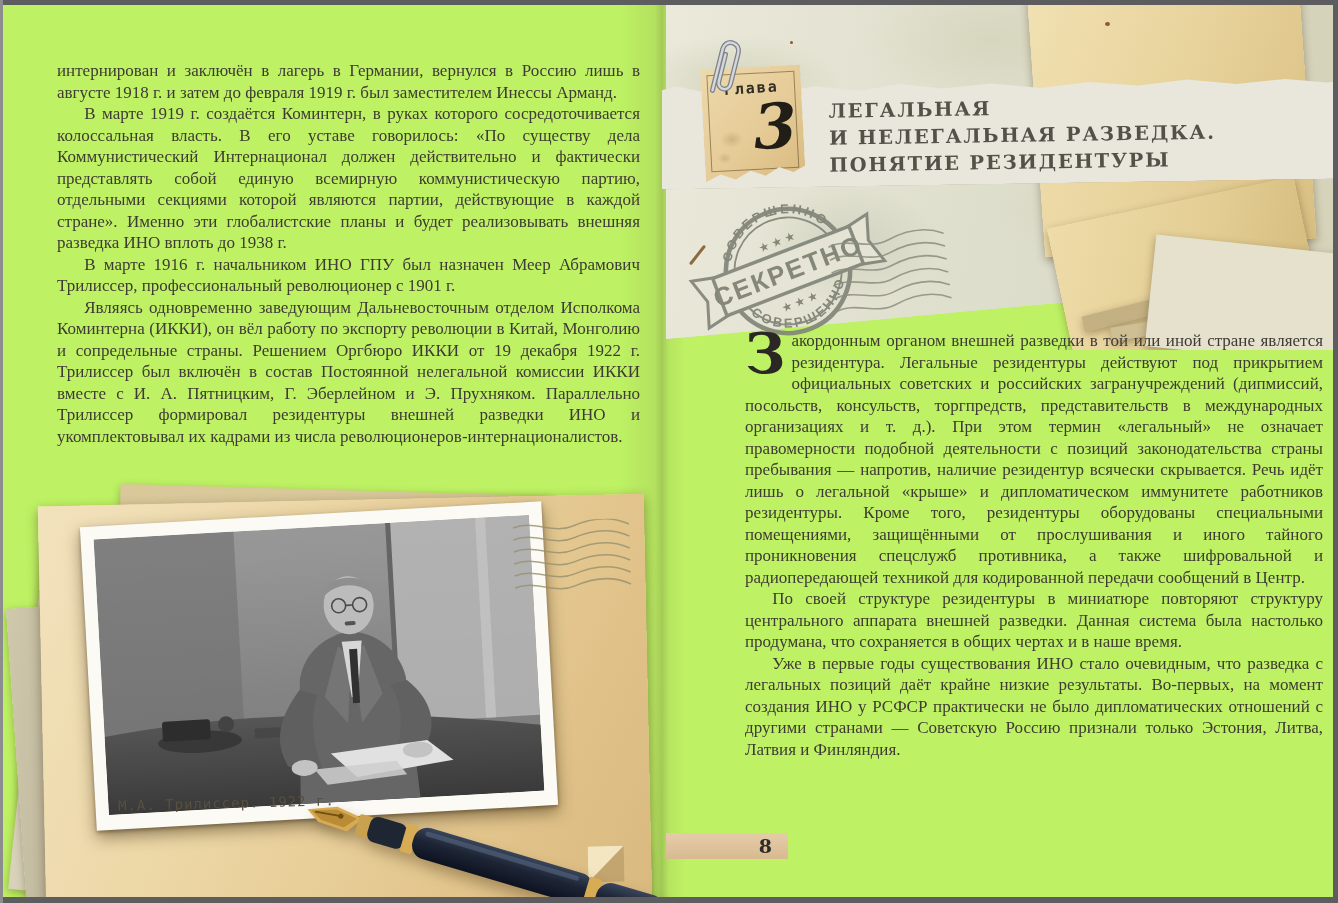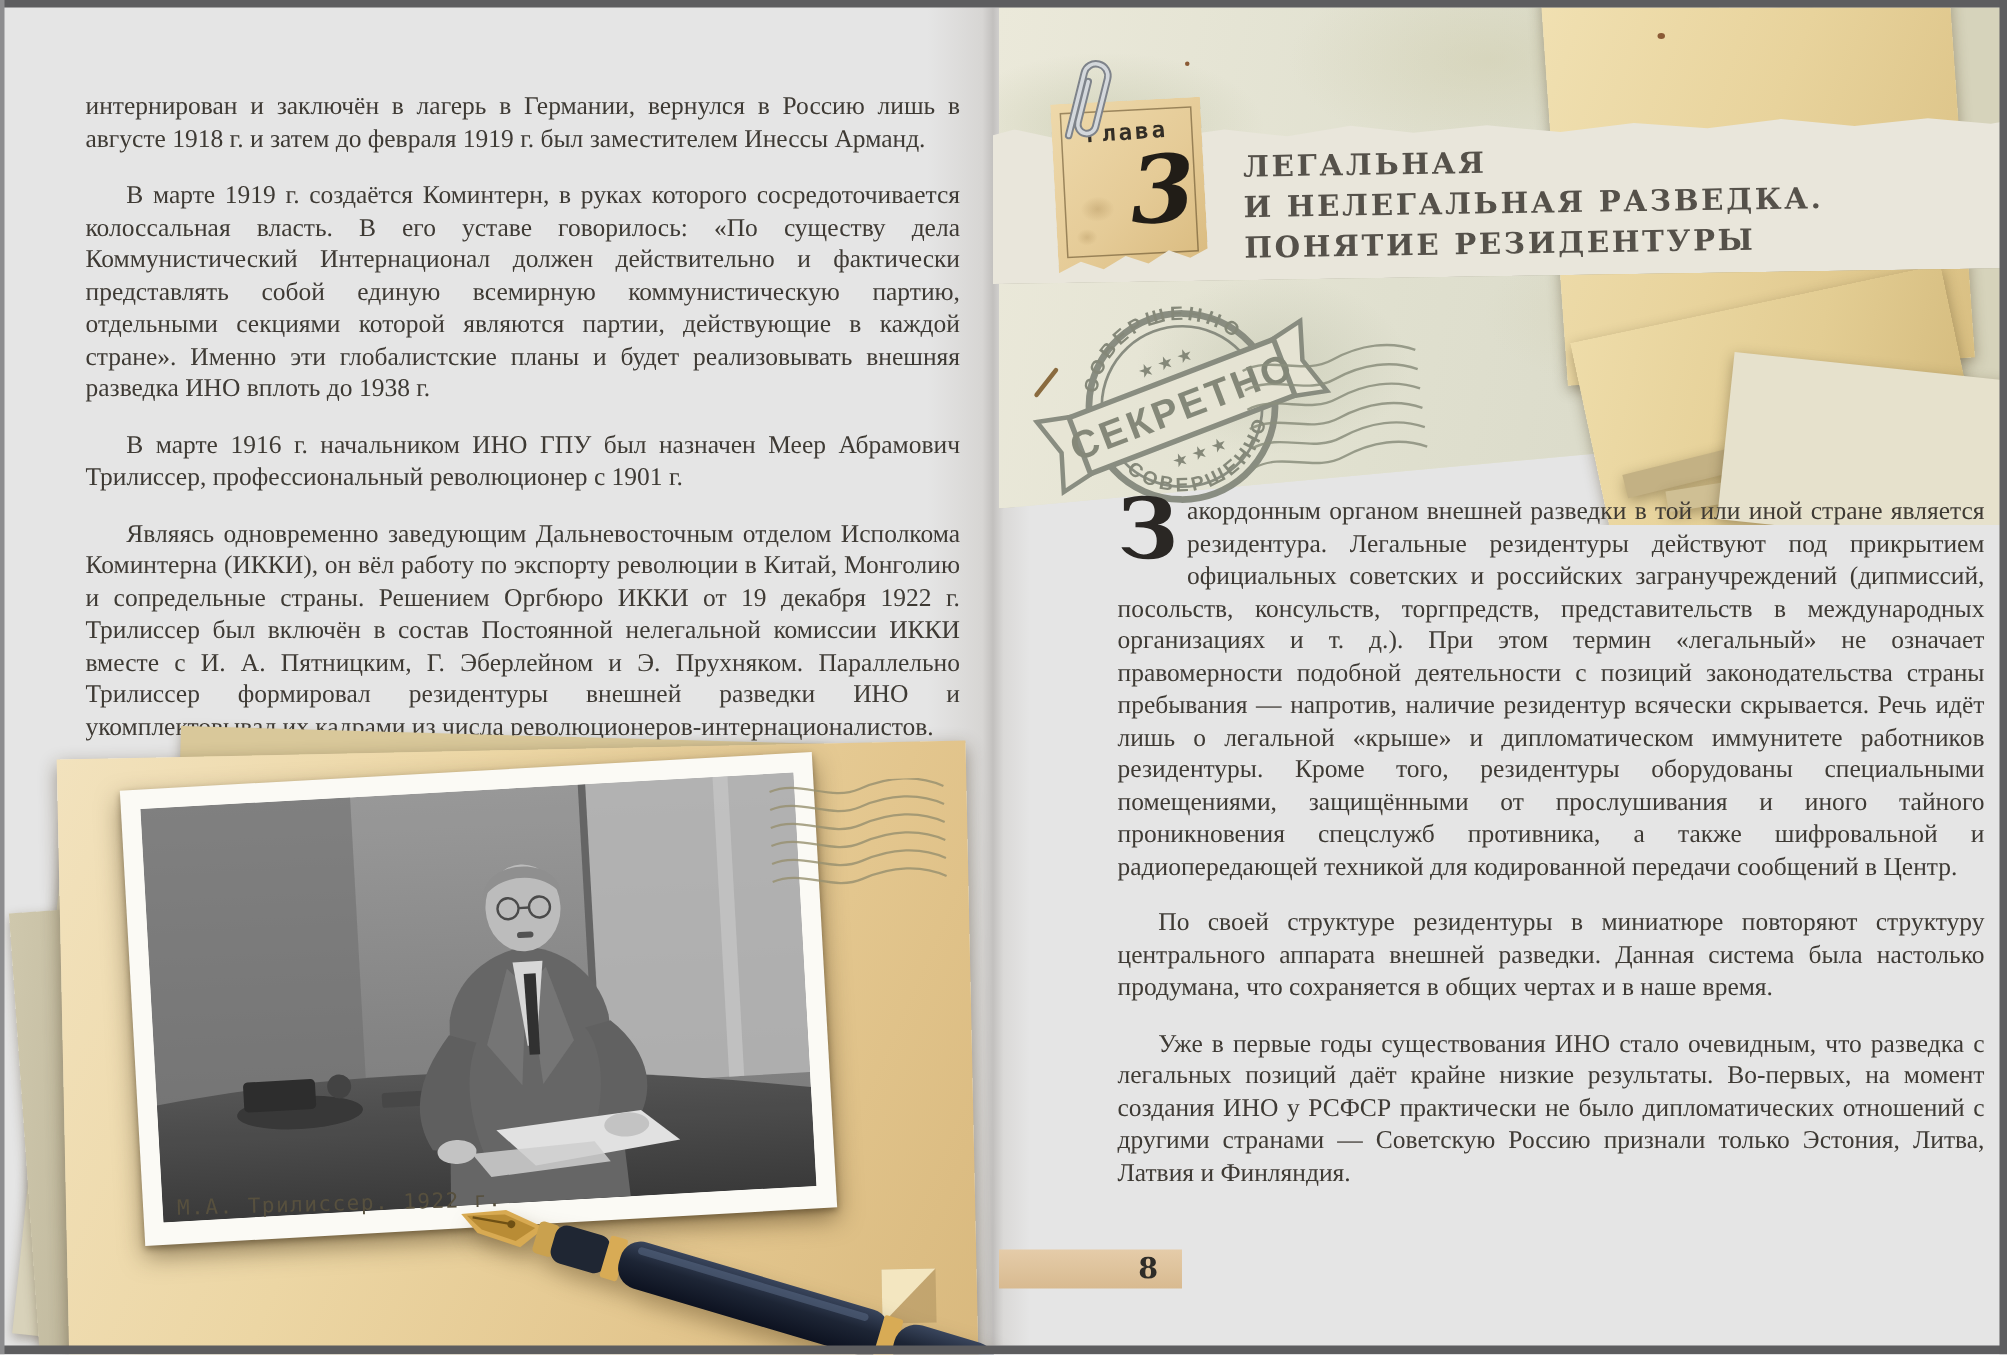--- a/index.html
+++ b/index.html
@@ -1,35 +1,35 @@
 <!DOCTYPE html>
 <html lang="ru"><head>
 <meta charset="utf-8">
 <style>
   html,body{margin:0;padding:0;background:#ffffff;}
-  #canvas{position:relative;width:1338px;height:903px;overflow:hidden;background:#e5e5e5;
+  #canvas{position:relative;width:1338px;height:903px;overflow:hidden;background:#bef264;
           font-family:"Liberation Serif",serif;}
   .abs{position:absolute;}
 
   
   .frame{position:absolute;background:#5d5d5f;z-index:100;}
   #frame-top{left:0;top:0;width:1338px;height:5px;}
   #frame-bottom{left:0;top:897px;width:1338px;height:6px;}
   #frame-right{left:1333px;top:0;width:5px;height:903px;}
   #frame-left{left:0;top:0;width:3px;height:903px;background:#8d8d8f;}
 
   
   #gutter{left:618px;top:5px;width:88px;height:892px;z-index:5;pointer-events:none;
     background:linear-gradient(to right,rgba(0,0,0,0) 0%,rgba(90,75,55,.10) 42%,
       rgba(55,45,35,.20) 50%,rgba(90,75,55,.08) 58%,rgba(0,0,0,0) 78%);}
 
   
   .bodytext{font-size:17px;line-height:21.5px;color:#3e3a34;text-align:justify;z-index:10;}
   .bodytext p{margin:0;}
-  .bodytext p.indent{text-indent:1.6em;margin-top:16px;}
+  .bodytext p.indent{text-indent:1.6em;}
   #left-text{left:57px;top:60px;width:583px;}
   #right-text{left:745px;top:330px;width:578px;}
   .dropcap{float:left;font-family:"DejaVu Serif",serif;font-weight:bold;
     font-size:56px;line-height:43px;color:#2a2724;margin:2px 6px 0 0;}
 
   
   .paper{position:absolute;box-shadow:0 3px 8px rgba(60,45,20,.35);}
   #lp-back1{left:26px;top:548px;width:62px;height:345px;background:#d8d2ba;transform:rotate(6deg);z-index:11;}
   #lp-back2{left:16px;top:606px;width:74px;height:292px;background:linear-gradient(100deg,#cfc8ad,#b8b095);transform:rotate(-4deg);z-index:12;}
   #lp-back3{left:120px;top:490px;width:430px;height:46px;background:#d9c89a;transform:rotate(1.6deg);z-index:11;}

